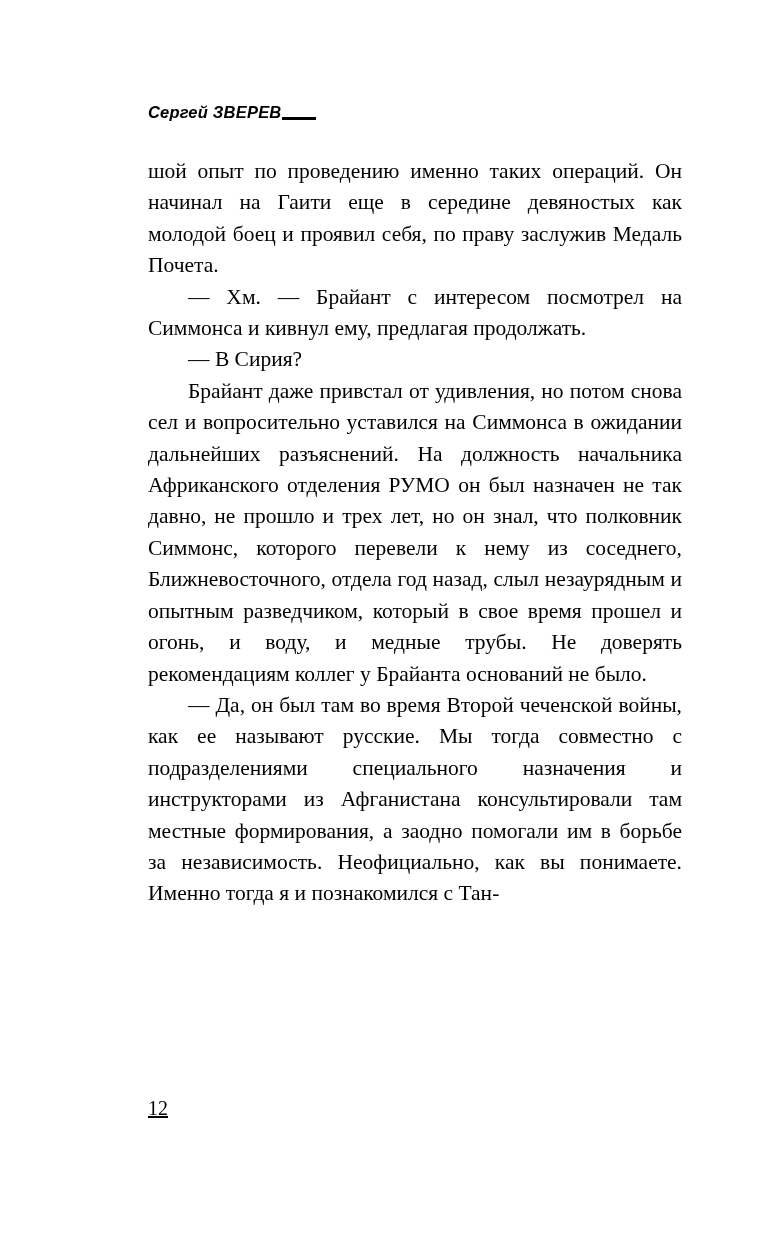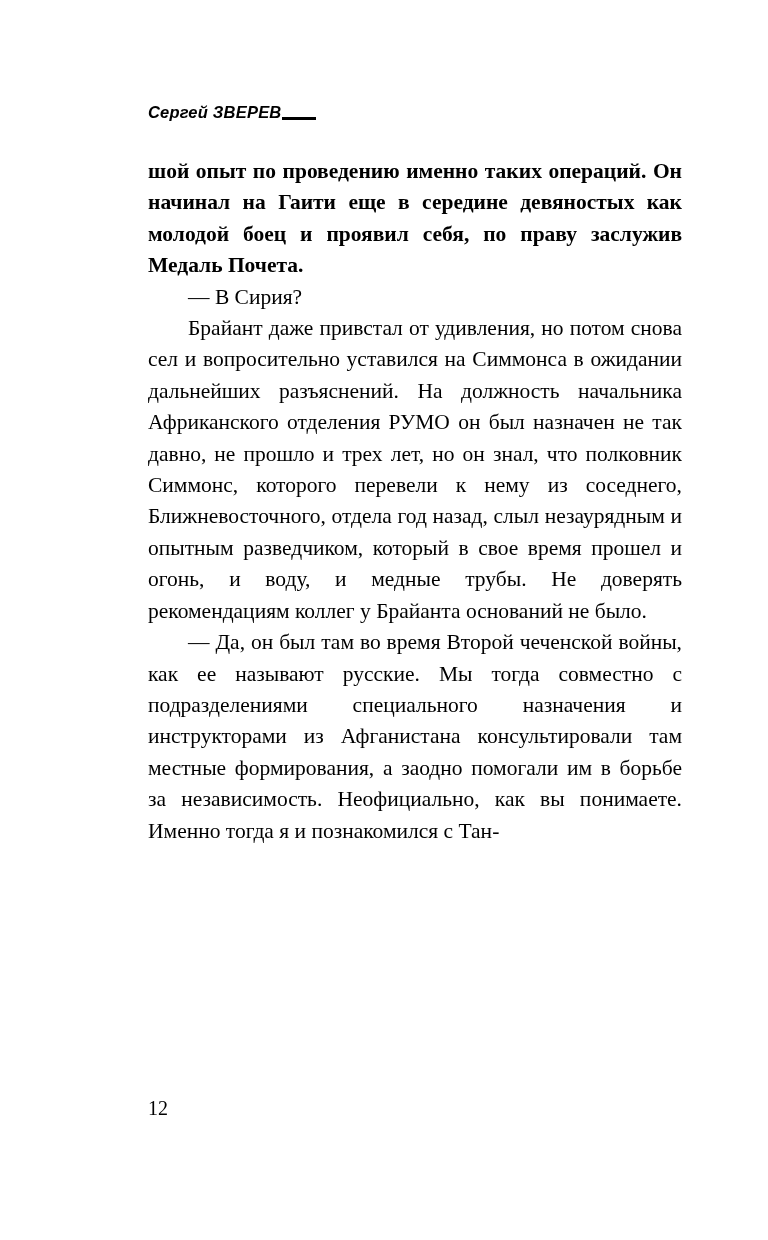--- a/index.html
+++ b/index.html
@@ -61,44 +61,45 @@
     line-height: 31.4px;
     text-align: justify;
     text-justify: inter-word;
     hyphens: manual;
   }
   .para.indent {
     text-indent: 40px;
   }
   .para.cont {
     text-indent: 0;
-    font-weight: bold;
   }
   .folio {
     position: absolute;
     left: 148px;
     top: 1096px;
     font-size: 20px;
     line-height: 24px;
     font-family: "Liberation Serif", "DejaVu Serif", serif;
     color: #000000;
+    text-decoration: underline;
   }
 </style>
 </head>
 <body>
 
 <div class="page">
 
   <div class="running-head">
     <span class="running-head-text">Сергей ЗВЕРЕВ</span>
     <span class="running-head-rule"></span>
   </div>
 
   <div class="text-column">
     <p class="para cont">шой опыт по проведению именно таких операций. Он начинал на Гаити еще в середине девяностых как молодой боец и проявил себя, по праву заслужив Медаль Почета.</p>
+    <p class="para indent">— Хм. — Брайант с интересом посмотрел на Симмонса и кивнул ему, предлагая продолжать.</p>
     <p class="para indent">— В Сирия?</p>
     <p class="para indent">Брайант даже привстал от удивления, но потом снова сел и вопросительно уставился на Симмонса в ожидании дальнейших разъяснений. На должность начальника Африканского отделения РУМО он был назначен не так давно, не прошло и трех лет, но он знал, что полковник Симмонс, которого перевели к нему из соседнего, Ближневосточного, отдела год назад, слыл незаурядным и опытным разведчиком, который в свое время прошел и огонь, и воду, и медные трубы. Не доверять рекомендациям коллег у Брайанта оснований не было.</p>
     <p class="para indent">— Да, он был там во время Второй чеченской войны, как ее называют русские. Мы тогда совместно с подразделениями специального назначения и инструкторами из Афганистана консультировали там местные формирования, а заодно помогали им в борьбе за независимость. Неофициально, как вы понимаете. Именно тогда я и познакомился с Тан-</p>
   </div>
 
   <div class="folio">12</div>
 
 </div>
 
 </body></html>

